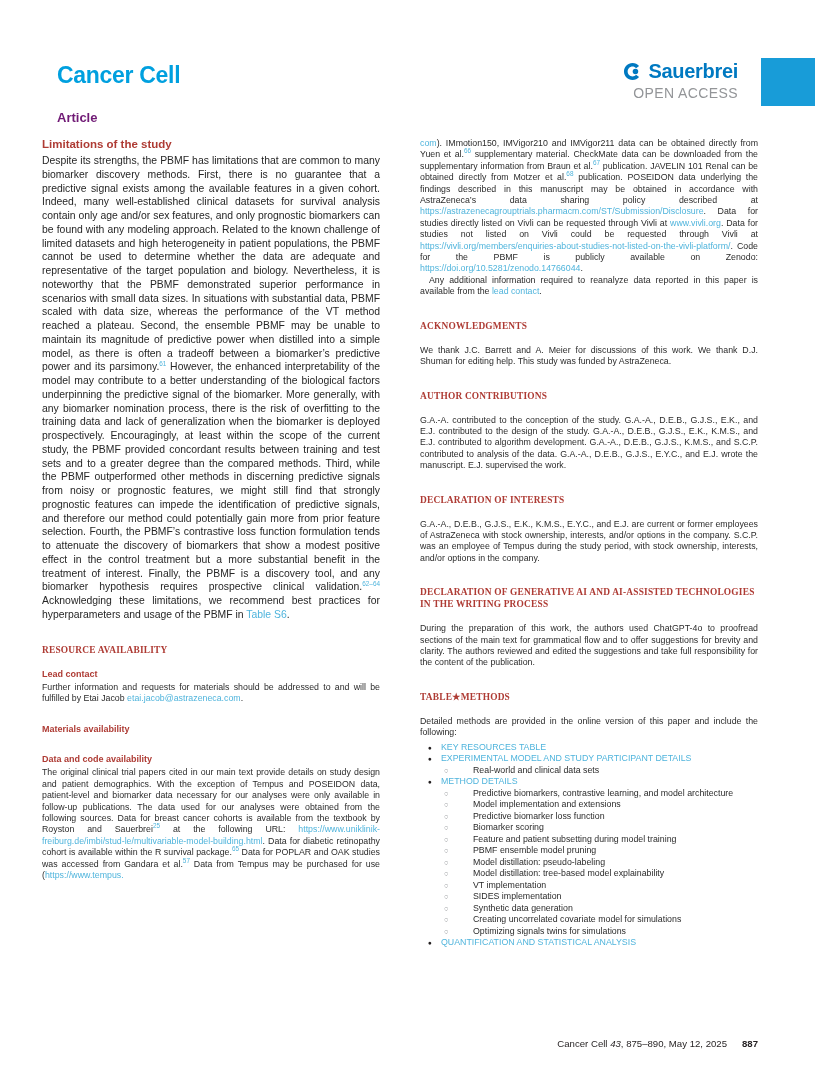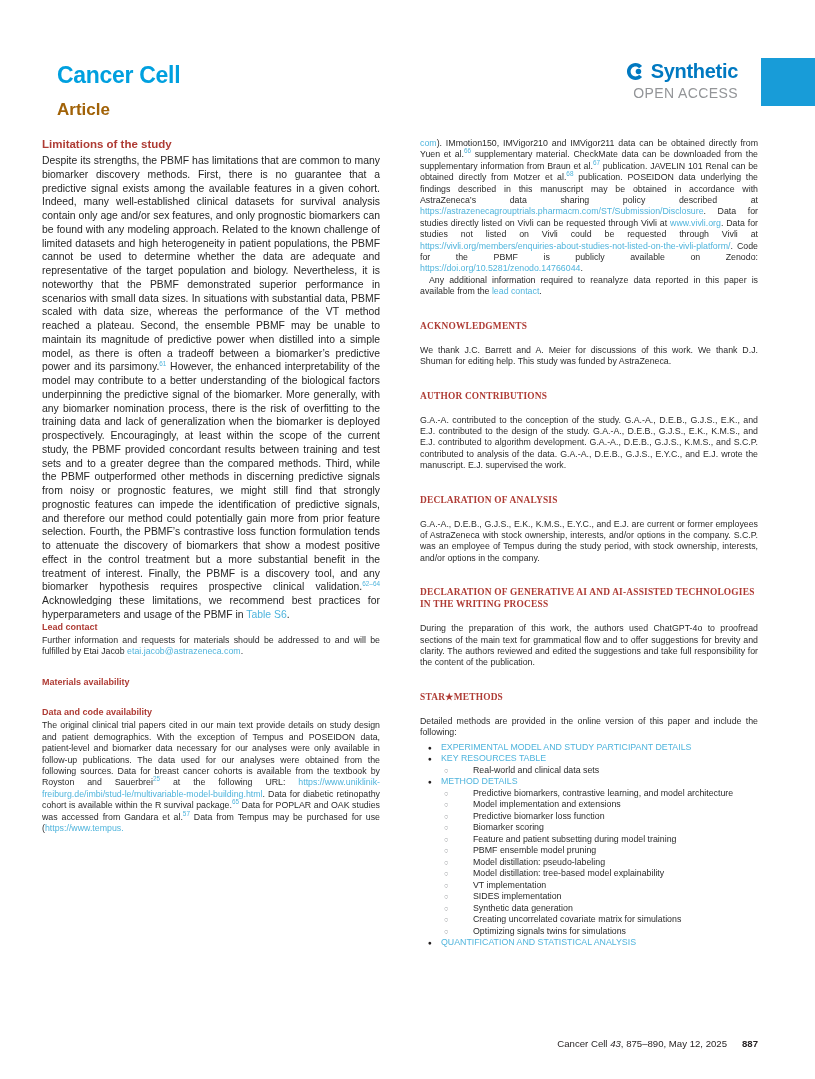--- a/index.html
+++ b/index.html
@@ -2,21 +2,21 @@
 <html><head>
 <meta charset="utf-8">
 <style>
   * { margin:0; padding:0; box-sizing:border-box; }
   html,body { width:815px; height:1079px; background:#ffffff; overflow:hidden; }
   body { position:relative; font-family:"Liberation Sans", sans-serif; color:#2b2b2b; }
 
   
   .masthead { position:absolute; left:57px; top:62px; }
   .journal-title { font-size:23px; font-weight:bold; color:#00A0DF; letter-spacing:-0.3px; }
-  .article-type { font-size:17px; font-weight:bold; color:#a16207; margin-top:11px; }
+  .article-type { font-size:13px; font-weight:bold; color:#701a75; margin-top:21px; }
 
   .publisher { position:absolute; top:60px; right:77px; text-align:right; }
   .publisher-row { display:flex; align-items:center; justify-content:flex-end; gap:5px; }
   .publisher-name { font-size:20px; font-weight:bold; color:#0079C1; letter-spacing:-0.3px; }
   .open-access { font-size:14px; color:#939598; letter-spacing:0.4px; margin-top:2px; }
   .corner-accent { position:absolute; top:58px; right:0; width:54px; height:48px; background:#189CD8; }
 
   
   .col { position:absolute; top:138px; width:338px; }
   .col-left  { left:42px; }
@@ -61,68 +61,69 @@
 </div>
 
 <div class="publisher">
   <div class="publisher-row">
     <span style="display:inline-block;width:21px;height:21px;">
       <svg viewBox="0 0 32 32" width="21" height="21">
         <path fill="#0079C1" d="M16 3C8.8 3 3 8.8 3 16s5.8 13 13 13c4 0 7.6-1.8 10-4.7l-4.6-3.4c-1.4 1.6-3.3 2.6-5.4 2.6-4.1 0-7.4-3.4-7.4-7.5S11.9 8.5 16 8.5c2.1 0 4 .9 5.4 2.5L26 7.7C23.6 4.8 20 3 16 3z"></path>
         <circle cx="20.5" cy="16" r="4.2" fill="#0079C1"></circle>
       </svg>
     </span>
-    <span class="publisher-name">Synthetic</span>
+    <span class="publisher-name">Sauerbrei</span>
   </div>
   <div class="open-access">OPEN ACCESS</div>
 </div>
 
 <div class="corner-accent"></div>
 
 <div class="col col-left">
   <div class="h-section-lg">Limitations of the study</div>
   <p class="body-lg"><span class="seg-plain">Despite its strengths, the PBMF has limitations that are common to many biomarker discovery methods. First, there is no guarantee that a predictive signal exists among the available features in a given cohort. Indeed, many well-established clinical datasets for survival analysis contain only age and/or sex features, and only prognostic biomarkers can be found with any modeling approach. Related to the known challenge of limited datasets and high heterogeneity in patient populations, the PBMF cannot be used to determine whether the data are adequate and representative of the target population and biology. Nevertheless, it is noteworthy that the PBMF demonstrated superior performance in scenarios with small data sizes. In situations with substantial data, PBMF scaled with data size, whereas the performance of the VT method reached a plateau. Second, the ensemble PBMF may be unable to maintain its magnitude of predictive power when distilled into a simple model, as there is often a tradeoff between a biomarker’s predictive power and its parsimony.</span><span class="seg-sup">61</span><span class="seg-plain"> However, the enhanced interpretability of the model may contribute to a better understanding of the biological factors underpinning the predictive signal of the biomarker. More generally, with any biomarker nomination process, there is the risk of overfitting to the training data and lack of generalization when the biomarker is deployed prospectively. Encouragingly, at least within the scope of the current study, the PBMF provided concordant results between training and test sets and to a greater degree than the compared methods. Third, while the PBMF outperformed other methods in discerning predictive signals from noisy or prognostic features, we might still find that strongly prognostic features can impede the identification of predictive signals, and therefore our method could potentially gain more from prior feature selection. Fourth, the PBMF’s contrastive loss function formulation tends to attenuate the discovery of biomarkers that show a modest positive effect in the control treatment but a more substantial benefit in the treatment of interest. Finally, the PBMF is a discovery tool, and any biomarker hypothesis requires prospective clinical validation.</span><span class="seg-sup">62–64</span><span class="seg-plain"> Acknowledging these limitations, we recommend best practices for hyperparameters and usage of the PBMF in </span><span class="seg-link">Table S6</span><span class="seg-plain">.</span></p>
 
+  <div class="h-caps">RESOURCE AVAILABILITY</div>
 
   <div class="h-sub h-first">Lead contact</div>
   <p class="body-sm"><span class="seg-plain">Further information and requests for materials should be addressed to and will be fulfilled by Etai Jacob </span><span class="seg-link">etai.jacob@astrazeneca.com</span><span class="seg-plain">.</span></p>
 
   <div class="h-sub">Materials availability</div>
 
   <div class="h-sub">Data and code availability</div>
   <p class="body-sm"><span class="seg-plain">The original clinical trial papers cited in our main text provide details on study design and patient demographics. With the exception of Tempus and POSEIDON data, patient-level and biomarker data necessary for our analyses were only available in follow-up publications. The data used for our analyses were obtained from the following sources. Data for breast cancer cohorts is available from the textbook by Royston and Sauerbrei</span><span class="seg-sup">25</span><span class="seg-plain"> at the following URL: </span><span class="seg-link">https://www.uniklinik-freiburg.de/imbi/stud-le/multivariable-model-building.html</span><span class="seg-plain">. Data for diabetic retinopathy cohort is available within the R survival package.</span><span class="seg-sup">65</span><span class="seg-plain"> Data for POPLAR and OAK studies was accessed from Gandara et al.</span><span class="seg-sup">57</span><span class="seg-plain"> Data from Tempus may be purchased for use (</span><span class="seg-link">https://www.tempus.</span></p>
 </div>
 
 <div class="col col-right">
   <p class="body-sm"><span class="seg-link">com</span><span class="seg-plain">). IMmotion150, IMVigor210 and IMVigor211 data can be obtained directly from Yuen et al.</span><span class="seg-sup">66</span><span class="seg-plain"> supplementary material. CheckMate data can be downloaded from the supplementary information from Braun et al.</span><span class="seg-sup">67</span><span class="seg-plain"> publication. JAVELIN 101 Renal can be obtained directly from Motzer et al.</span><span class="seg-sup">68</span><span class="seg-plain"> publication. POSEIDON data underlying the findings described in this manuscript may be obtained in accordance with AstraZeneca’s data sharing policy described at </span><span class="seg-link">https://astrazenecagrouptrials.pharmacm.com/ST/Submission/Disclosure</span><span class="seg-plain">. Data for studies directly listed on Vivli can be requested through Vivli at </span><span class="seg-link">www.vivli.org</span><span class="seg-plain">. Data for studies not listed on Vivli could be requested through Vivli at </span><span class="seg-link">https://vivli.org/members/enquiries-about-studies-not-listed-on-the-vivli-platform/</span><span class="seg-plain">. Code for the PBMF is publicly available on Zenodo: </span><span class="seg-link">https://doi.org/10.5281/zenodo.14766044</span><span class="seg-plain">.</span></p>
   <p class="body-sm indent-first"><span class="seg-plain">Any additional information required to reanalyze data reported in this paper is available from the </span><span class="seg-link">lead contact</span><span class="seg-plain">.</span></p>
 
   <div class="h-caps">ACKNOWLEDGMENTS</div>
   <p class="body-sm">We thank J.C. Barrett and A. Meier for discussions of this work. We thank D.J. Shuman for editing help. This study was funded by AstraZeneca.</p>
 
   <div class="h-caps">AUTHOR CONTRIBUTIONS</div>
   <p class="body-sm">G.A.-A. contributed to the conception of the study. G.A.-A., D.E.B., G.J.S., E.K., and E.J. contributed to the design of the study. G.A.-A., D.E.B., G.J.S., E.K., K.M.S., and E.J. contributed to algorithm development. G.A.-A., D.E.B., G.J.S., K.M.S., and S.C.P. contributed to analysis of the data. G.A.-A., D.E.B., G.J.S., E.Y.C., and E.J. wrote the manuscript. E.J. supervised the work.</p>
 
-  <div class="h-caps">DECLARATION OF ANALYSIS</div>
+  <div class="h-caps">DECLARATION OF INTERESTS</div>
   <p class="body-sm">G.A.-A., D.E.B., G.J.S., E.K., K.M.S., E.Y.C., and E.J. are current or former employees of AstraZeneca with stock ownership, interests, and/or options in the company. S.C.P. was an employee of Tempus during the study period, with stock ownership, interests, and/or options in the company.</p>
 
   <div class="h-caps">DECLARATION OF GENERATIVE AI AND AI-ASSISTED TECHNOLOGIES IN THE WRITING PROCESS</div>
   <p class="body-sm">During the preparation of this work, the authors used ChatGPT-4o to proofread sections of the main text for grammatical flow and to offer suggestions for brevity and clarity. The authors reviewed and edited the suggestions and take full responsibility for the content of the publication.</p>
 
-  <div class="h-caps">STAR★METHODS</div>
+  <div class="h-caps">TABLE★METHODS</div>
   <p class="body-sm">Detailed methods are provided in the online version of this paper and include the following:</p>
 
   <div class="toc">
       <div class="toc-item level-1">
         <span class="toc-bullet">●</span>
-        <span class="toc-label">EXPERIMENTAL MODEL AND STUDY PARTICIPANT DETAILS</span>
+        <span class="toc-label">KEY RESOURCES TABLE</span>
       </div>
       <div class="toc-item level-1">
         <span class="toc-bullet">●</span>
-        <span class="toc-label">KEY RESOURCES TABLE</span>
+        <span class="toc-label">EXPERIMENTAL MODEL AND STUDY PARTICIPANT DETAILS</span>
       </div>
       <div class="toc-item level-2">
         <span class="toc-bullet">○</span>
         <span class="toc-label">Real-world and clinical data sets</span>
       </div>
       <div class="toc-item level-1">
         <span class="toc-bullet">●</span>
         <span class="toc-label">METHOD DETAILS</span>
       </div>
       <div class="toc-item level-2">
@@ -164,21 +165,21 @@
       <div class="toc-item level-2">
         <span class="toc-bullet">○</span>
         <span class="toc-label">SIDES implementation</span>
       </div>
       <div class="toc-item level-2">
         <span class="toc-bullet">○</span>
         <span class="toc-label">Synthetic data generation</span>
       </div>
       <div class="toc-item level-2">
         <span class="toc-bullet">○</span>
-        <span class="toc-label">Creating uncorrelated covariate matrix for simulations</span>
+        <span class="toc-label">Creating uncorrelated covariate model for simulations</span>
       </div>
       <div class="toc-item level-2">
         <span class="toc-bullet">○</span>
         <span class="toc-label">Optimizing signals twins for simulations</span>
       </div>
       <div class="toc-item level-1">
         <span class="toc-bullet">●</span>
         <span class="toc-label">QUANTIFICATION AND STATISTICAL ANALYSIS</span>
       </div>
     </div>

